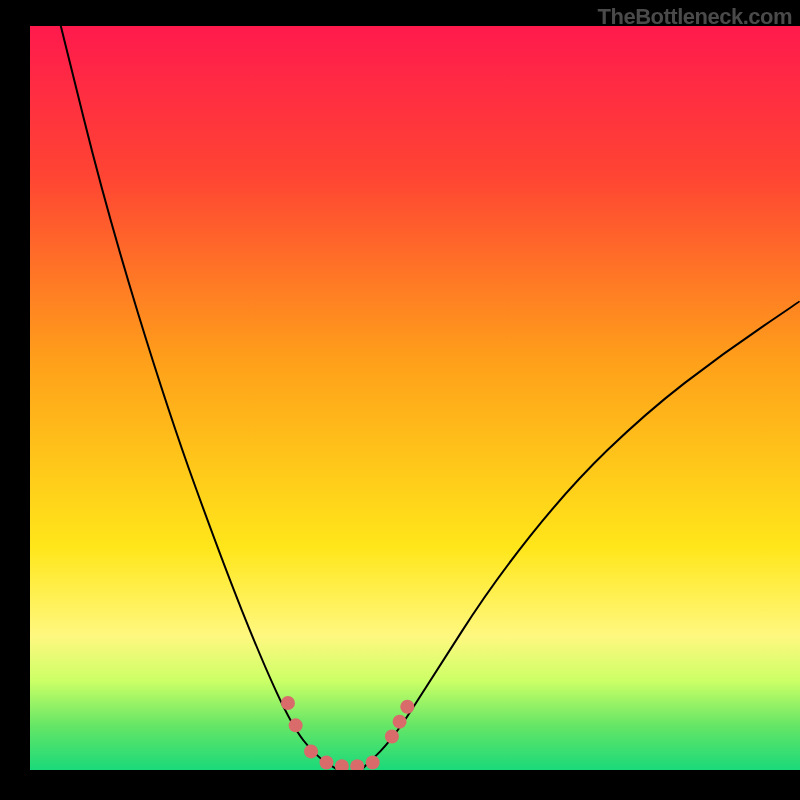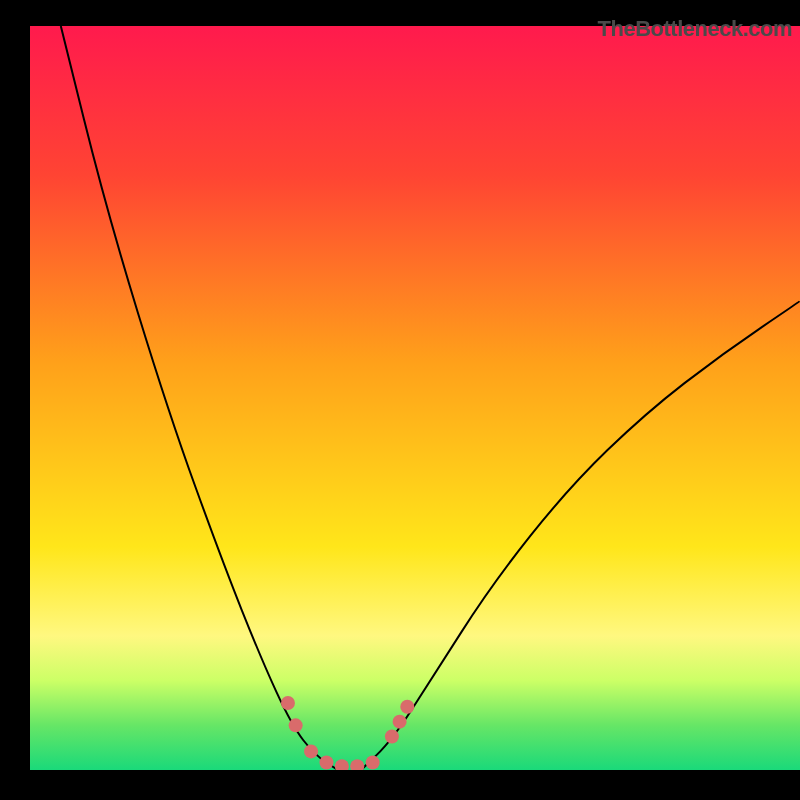--- a/index.html
+++ b/index.html
@@ -13,21 +13,21 @@
   }
   .chart-container {
     position: absolute;
     left: 30px;
     top: 0;
     width: 770px;
     height: 770px;
   }
   .watermark {
     position: absolute;
-    top: 16px;
+    top: 4px;
     right: 8px;
     color: #4a4a4a;
     font-size: 22px;
     font-weight: bold;
     z-index: 10;
     letter-spacing: -0.5px;
   }
   svg {
     display: block;
   }

